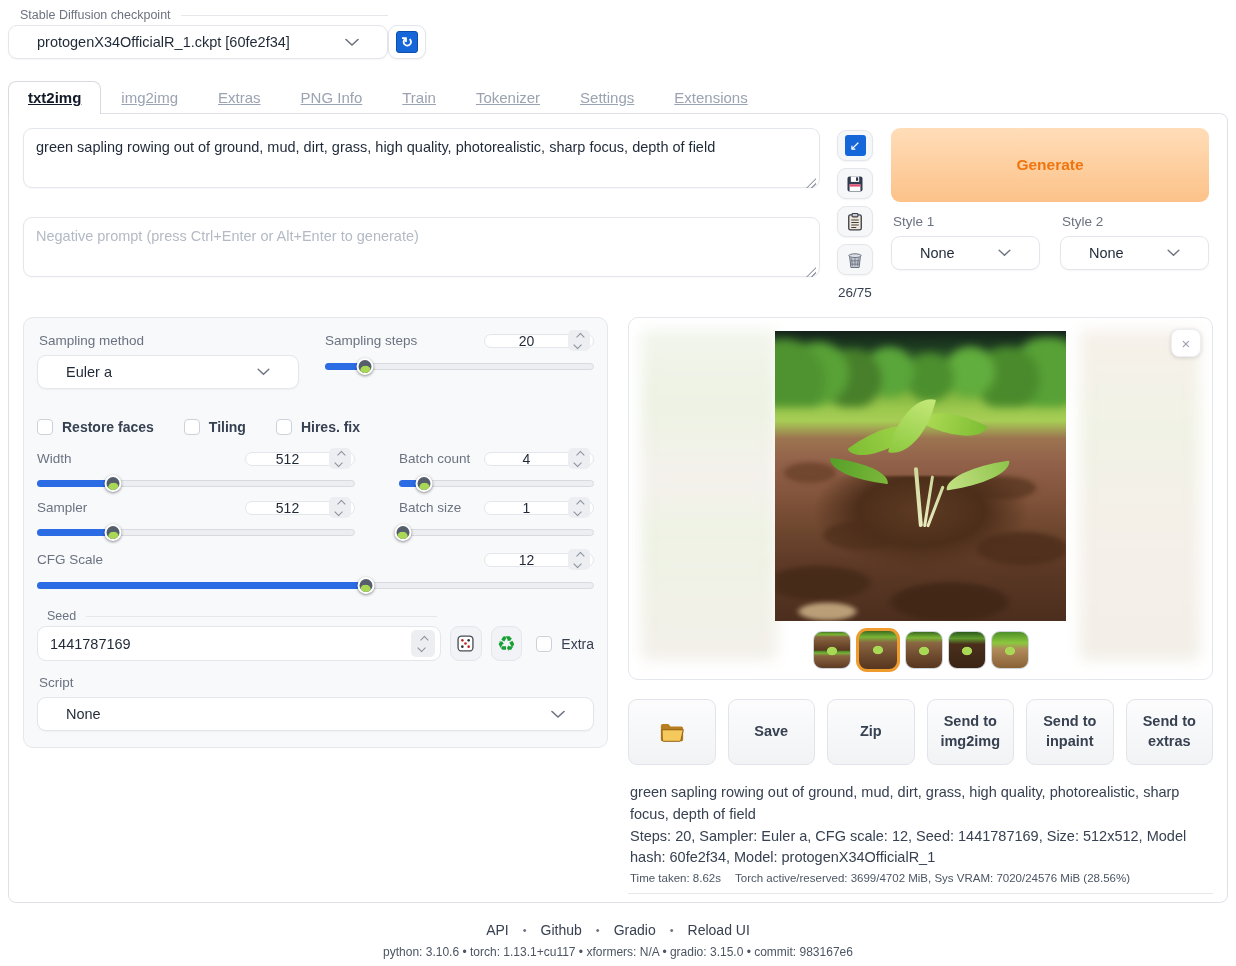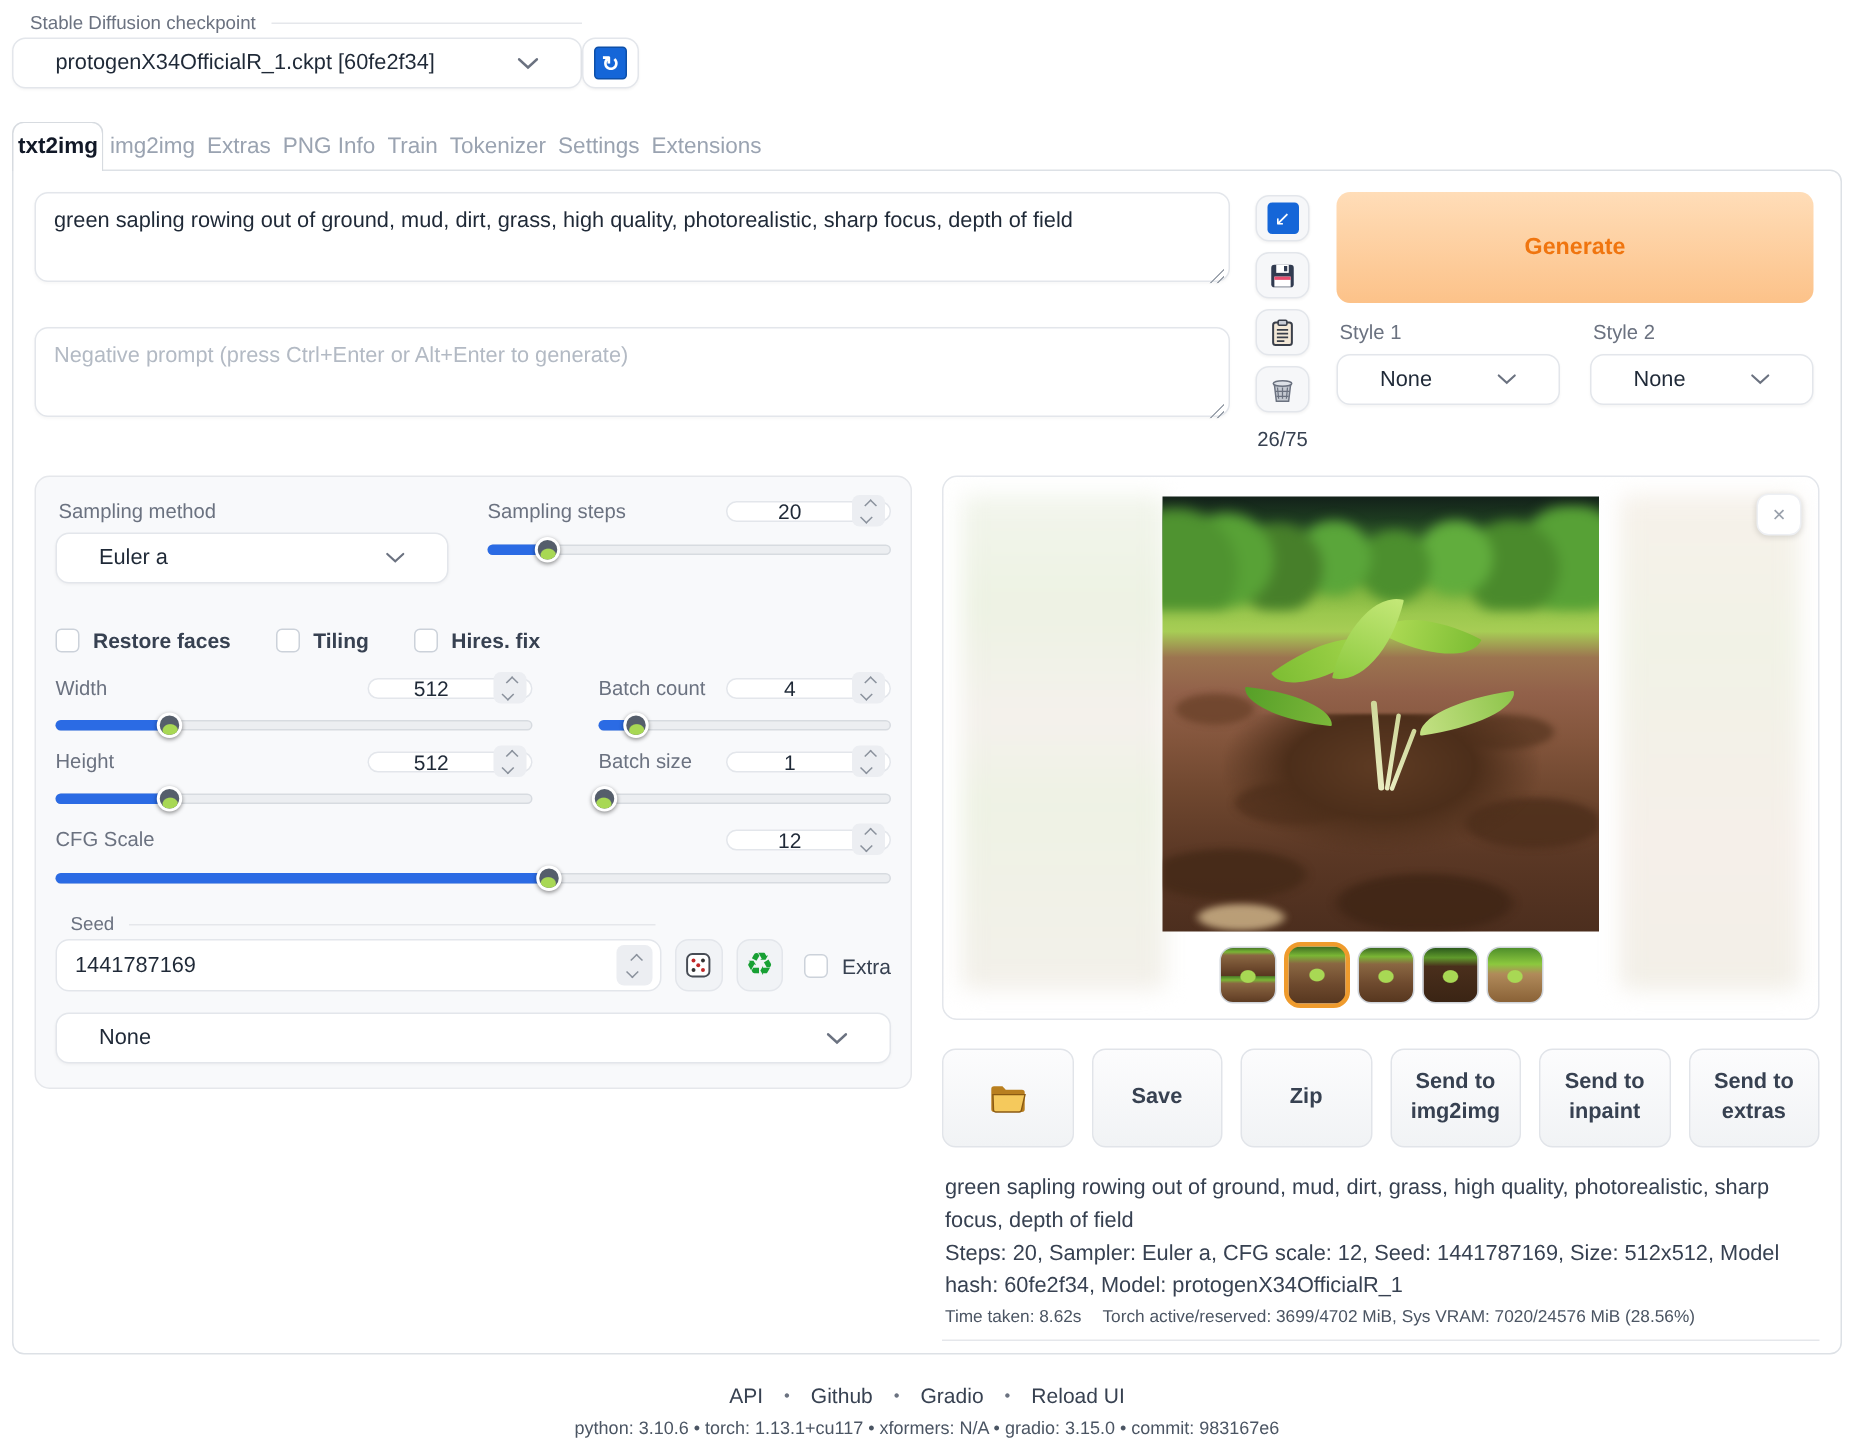--- a/index.html
+++ b/index.html
@@ -29,22 +29,22 @@
     box-shadow:0 1px 2px rgba(0,0,0,.05);
   }
   .blue-chip {
     width:22px; height:22px; background:#1566d8; border:1px solid #0d4fa8; border-radius:3px;
     color:#fff; font-size:14px; font-weight:bold; display:flex; align-items:center; justify-content:center;
   }
 
   
   .tabs { display:flex; margin:22px 0 0 8px; position:relative; z-index:2; }
   .tab {
-    padding:7px 3px; font-size:15px; color:#9aa3b1; cursor:pointer;
-    border:1px solid transparent; border-bottom:none; border-radius:8px 8px 0 0;
+    padding:7px 19px; font-size:15px; color:#9aa3b1; cursor:pointer;
+    border:1px solid transparent; border-bottom:none; border-radius:8px 8px 0 0;text-decoration:underline;
   }
   .tab.active {
     background:#fff; color:#111827; font-weight:600;
     border-color:#d7dbe0; margin-bottom:-1px; padding-bottom:8px;
   }
 
   
   .container {
     margin:0 8px; border:1px solid #dde1e6; border-radius:0 8px 8px 8px;
     background:#fff; height:790px; padding:14px 14px 0;
@@ -404,21 +404,21 @@
                 </div>
               </div>
               <div class="slider">
                 <div class="track"></div>
                   <div class="fill" style="width:24%;"></div>
                 <div class="thumb" style="left:24%;"></div>
               </div>
             </div>
             <div class="dim-row-gap">
               <div class="dim-head">
-                <span class="field-label" style="margin:0;">Height</span>
+                <span class="field-label" style="margin:0;">Sampler</span>
                 <div class="num-field">
                   <input value="512" style="">
                   <span class="spinner">
                       <i class="spin-chev spin-up"></i>
                       <i class="spin-chev spin-dn"></i>
                     </span>
                 </div>
               </div>
               <div class="slider">
                 <div class="track"></div>
@@ -507,20 +507,21 @@
               <span class="recycle-glyph">♻</span>
             </button>
             <div class="check-item extra-wrap">
               <span class="checkbox"></span>
               <span class="check-label" style="font-weight:400;">Extra</span>
             </div>
           </div>
         </div>
 
         <div class="script-block">
+          <span class="field-label">Script</span>
           <div class="select-box">
             <span>None</span>
             <svg class="chev-down" width="14" height="9" viewBox="0 0 14 9">
                 <path d="M1 1.5l6 5.5 6-5.5" stroke="#6b7280" stroke-width="1.6" fill="none" stroke-linecap="round"></path>
               </svg>
           </div>
         </div>
       </div>
 
       <div class="out-col">

